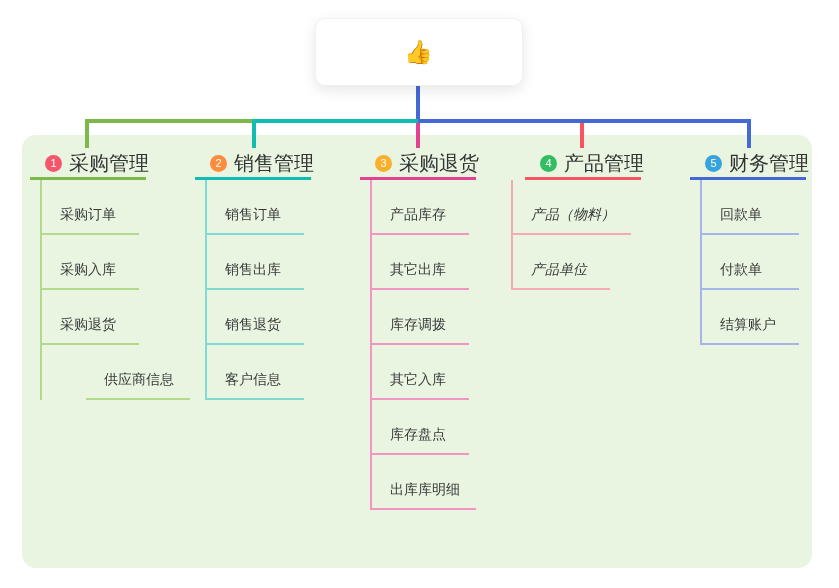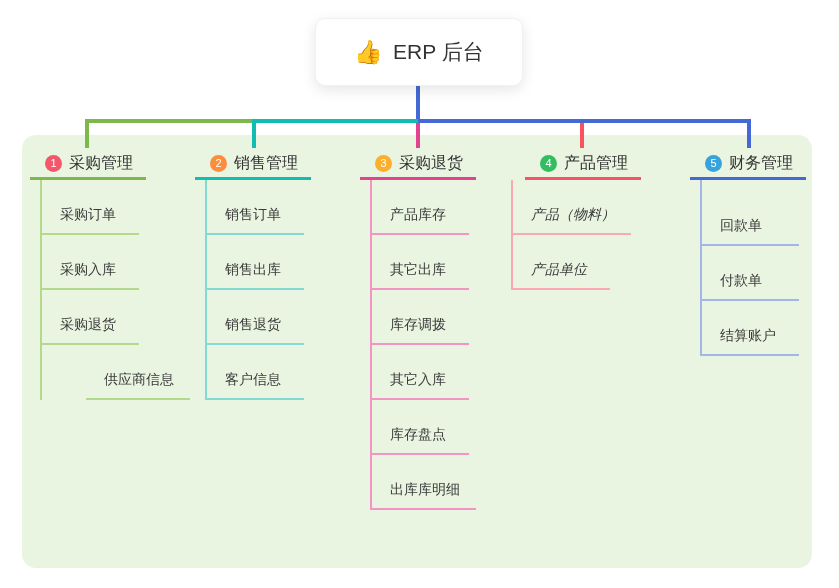--- a/index.html
+++ b/index.html
@@ -29,21 +29,21 @@
   .drop-3{left:416px;top:123px;width:4px;height:25px;}
   .drop-4{left:580px;top:123px;width:4px;height:25px;}
   .drop-5{left:747px;top:119px;width:4px;height:29px;}
 
   
   .branch{position:absolute;top:150px;width:116px;height:30px;box-sizing:border-box;
           border-bottom:3px solid;display:flex;align-items:center;padding-left:15px;}
   .badge{width:17px;height:17px;border-radius:50%;flex-shrink:0;
          display:flex;align-items:center;justify-content:center;
          color:#fff;font-size:11px;line-height:1;}
-  .blabel{margin-left:7px;font-size:16px;color:#333;white-space:nowrap;}
+  .blabel{margin-left:7px;font-size:20px;color:#333;white-space:nowrap;}
   .p0{left:30px;} .p1{left:195px;} .p2{left:360px;} .p3{left:525px;} .p4{left:690px;}
 
   
   .children{position:absolute;top:180px;border-left:2px solid;}
   .q0{left:40px;} .q1{left:205px;} .q2{left:370px;} .q3{left:511px;font-style:italic;} .q4{left:700px;}
   .child{height:55px;box-sizing:border-box;border-bottom:2px solid;
          display:flex;align-items:flex-end;padding:0 16px 9px 18px;
          min-width:97px;width:max-content;font-size:14px;color:#3a3a3a;white-space:nowrap;}
 </style>
 </head>
@@ -57,21 +57,20 @@
   <div class="line seg-h-teal" style="background-color: rgb(17, 188, 177);"></div>
   <div class="line seg-h-blue" style="background-color: rgb(68, 104, 214);"></div>
   <div class="line drop-1" style="background-color: rgb(124, 184, 74);"></div>
   <div class="line drop-2" style="background-color: rgb(17, 188, 177);"></div>
   <div class="line drop-3" style="background-color: rgb(226, 66, 143);"></div>
   <div class="line drop-4" style="background-color: rgb(248, 83, 95);"></div>
   <div class="line drop-5" style="background-color: rgb(68, 104, 214);"></div>
 
   <div id="root-node">
     <span class="emo">👍</span>
-    <span>ERP 后台</span>
   </div>
 
   <div class="branch p0" style="border-bottom-color: rgb(124, 184, 74);">
     <span class="badge" style="background-color: rgb(244, 86, 108);">1</span>
     <span class="blabel">采购管理</span>
   </div>
   <div class="children q0" style="border-left-color: rgb(179, 217, 140);">
     <div class="child" style="border-bottom-color: rgb(179, 217, 140);">
         <span>采购订单</span>
       </div>
@@ -141,21 +140,21 @@
     <div class="child" style="border-bottom-color: rgb(249, 169, 177);">
         <span>产品单位</span>
       </div>
   </div>
 
   <div class="branch p4" style="border-bottom-color: rgb(68, 104, 214);">
     <span class="badge" style="background-color: rgb(54, 163, 221);">5</span>
     <span class="blabel">财务管理</span>
   </div>
   <div class="children q4" style="border-left-color: rgb(164, 181, 233);">
-    <div class="child" style="border-bottom-color: rgb(164, 181, 233); margin-top: 11px;">
+    <div class="child" style="border-bottom-color: rgb(164, 181, 233);">
         <span>回款单</span>
       </div>
     <div class="child" style="border-bottom-color: rgb(164, 181, 233);">
         <span>付款单</span>
       </div>
     <div class="child" style="border-bottom-color: rgb(164, 181, 233);">
         <span>结算账户</span>
       </div>
   </div>
 </div>

